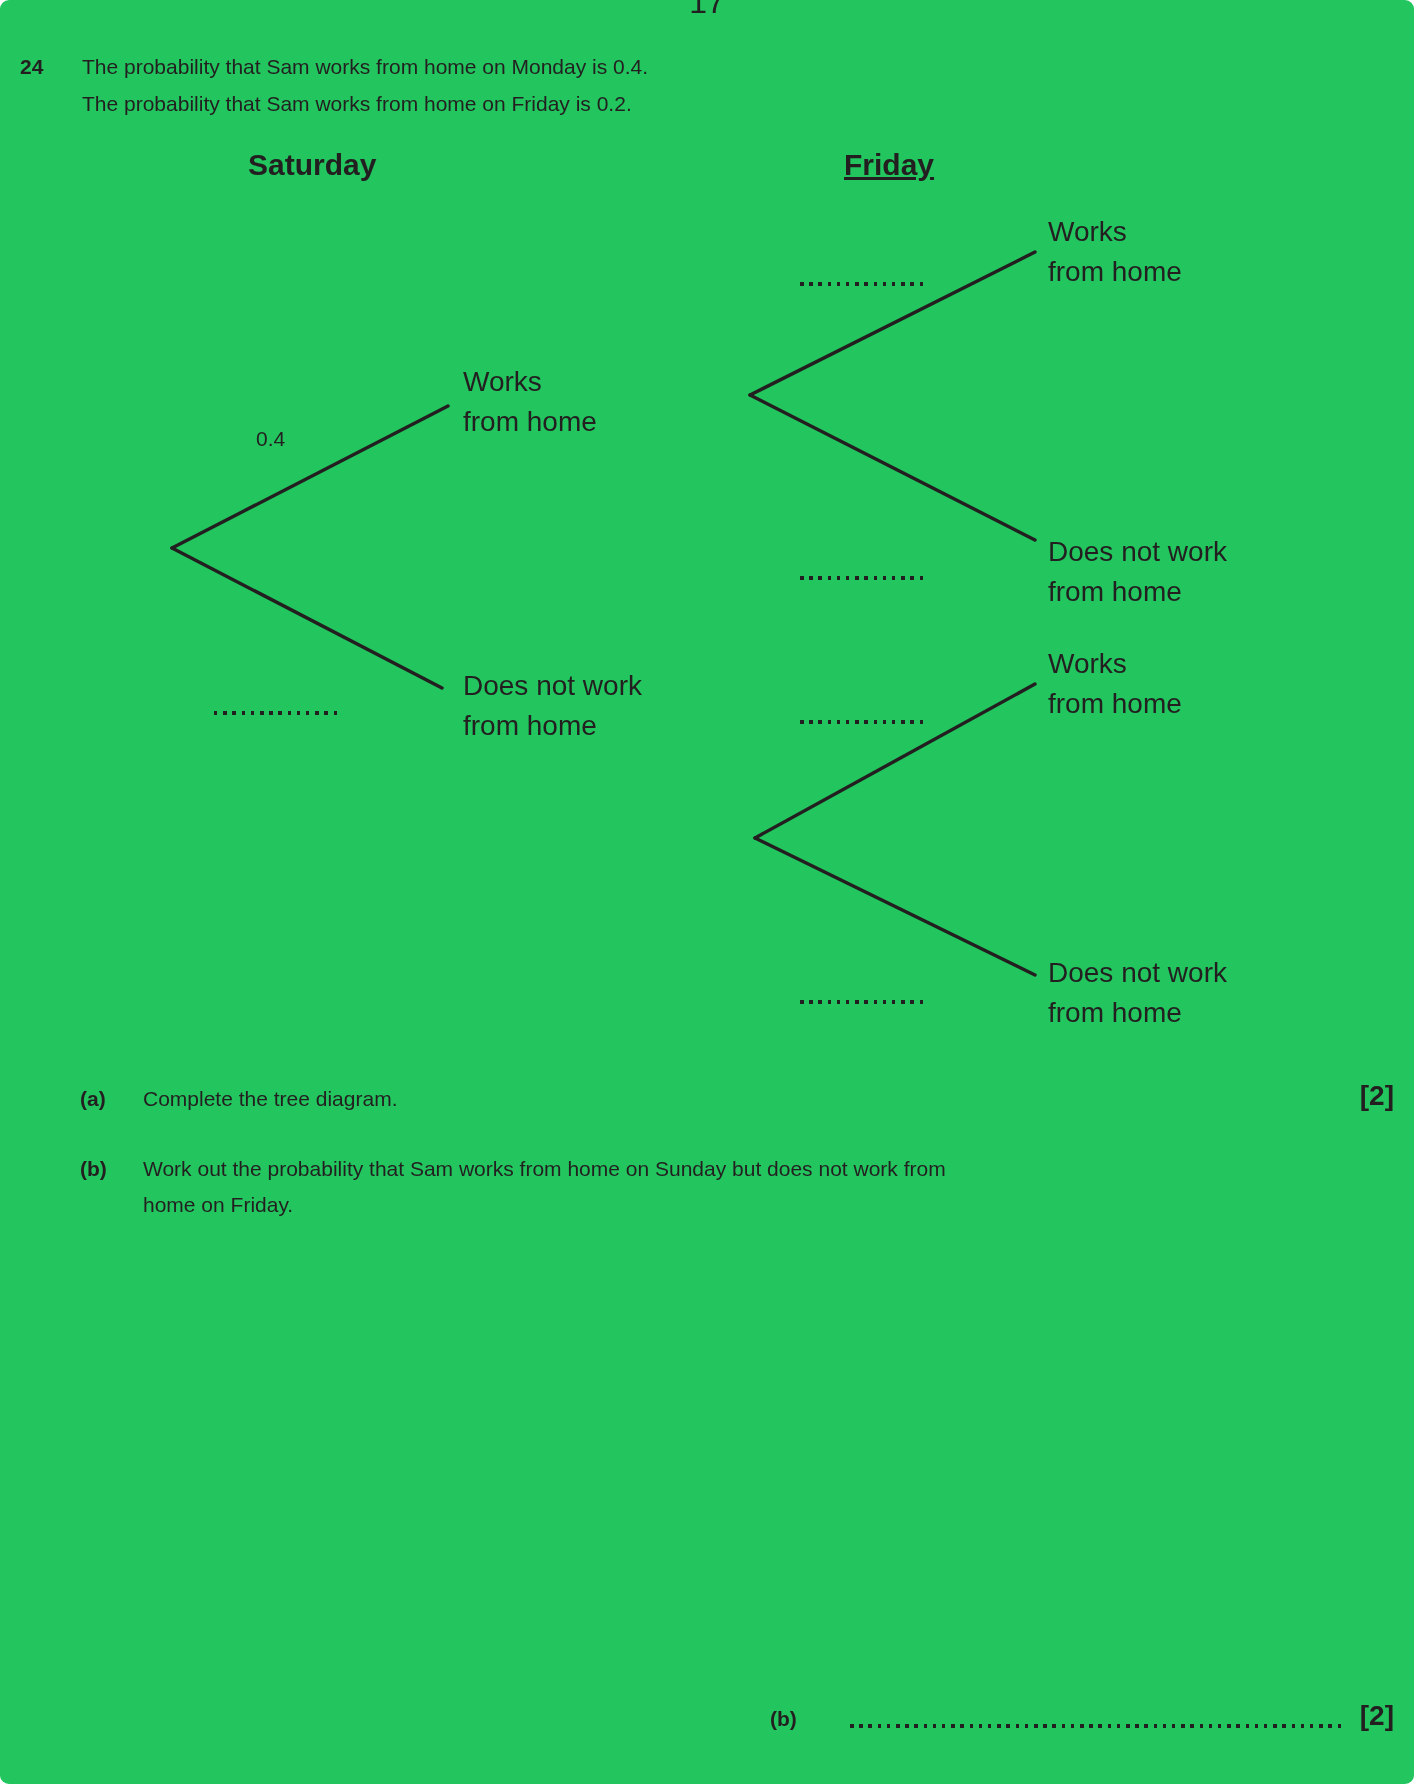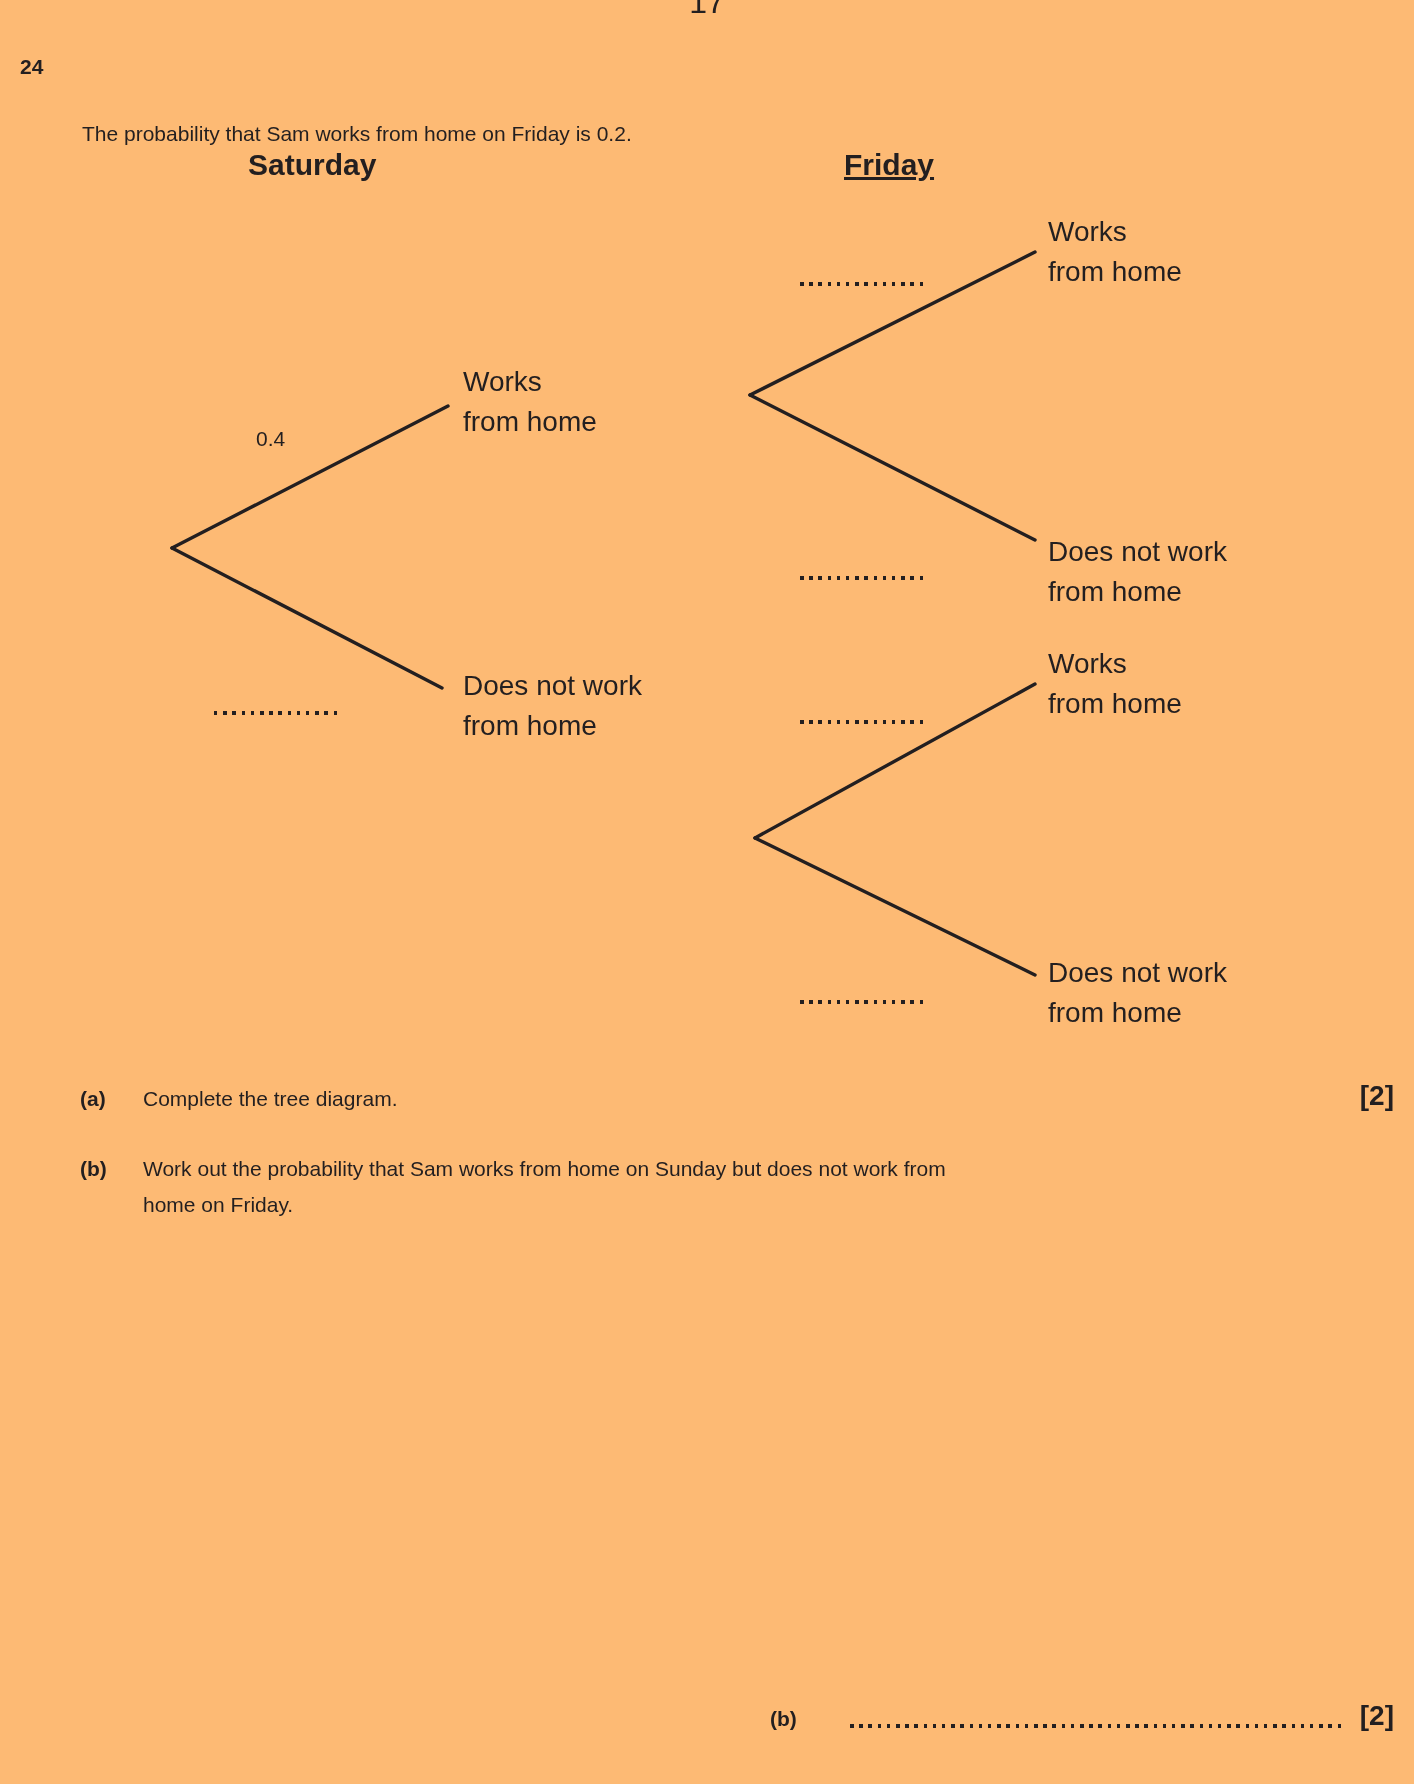--- a/index.html
+++ b/index.html
@@ -1,21 +1,22 @@
 <!DOCTYPE html>
 <html><head>
 <meta charset="utf-8">
 <style>
   * { margin:0; padding:0; box-sizing:border-box; }
   html,body { background:#ffffff; }
   .page {
     position:relative; width:1414px; height:1784px;
-    background:#fdba74; overflow:hidden;
+    background:#22c55e; overflow:hidden;
     font-family:"Liberation Sans","DejaVu Sans",sans-serif;
     color:#231f20;
+    border-radius:9px;
   }
   .abs { position:absolute; }
   .b { font-weight:bold; }
   .fs { font-size:21px; line-height:37px; white-space:nowrap; }
   .hdr { font-size:30px; font-weight:bold; white-space:nowrap; }
   .treelabel { font-size:28px; line-height:40px; white-space:nowrap; }
   .pagenum { font-size:32px; width:100%; text-align:center; }
   .dotline {
     height:4px;
     background-image:repeating-linear-gradient(90deg,#231f20 0 3.5px,transparent 3.5px 9.2px);
@@ -25,21 +26,22 @@
   .marks { font-size:28px; font-weight:bold; }
 </style>
 </head>
 <body>
 
 <div class="page">
 
   <div class="abs pagenum" style="top:-16px; left:0;">17</div>
 
   <div class="abs fs b" style="left:20px; top:48px;">24</div>
-  <div class="abs fs" style="left:82px; top:85px;margin-top:30px;">The probability that Sam works from home on Friday is 0.2.</div>
+  <div class="abs fs" style="left:82px; top:48px;">The probability that Sam works from home on Monday is 0.4.</div>
+  <div class="abs fs" style="left:82px; top:85px;">The probability that Sam works from home on Friday is 0.2.</div>
 
   <div class="abs hdr" style="left:248px; top:148px;">Saturday</div>
   <div class="abs hdr" style="left:844px; top:148px;text-decoration:underline;">Friday</div>
 
   <svg class="tree-svg" width="1414" height="1100" viewBox="0 0 1414 1100">
     <g stroke="#231f20" stroke-width="3.4" stroke-linecap="round">
       <line x1="172" y1="548" x2="448" y2="406"></line>
       <line x1="172" y1="548" x2="442" y2="688"></line>
       <line x1="750" y1="395" x2="1035" y2="252"></line>
       <line x1="750" y1="395" x2="1035" y2="540"></line>

